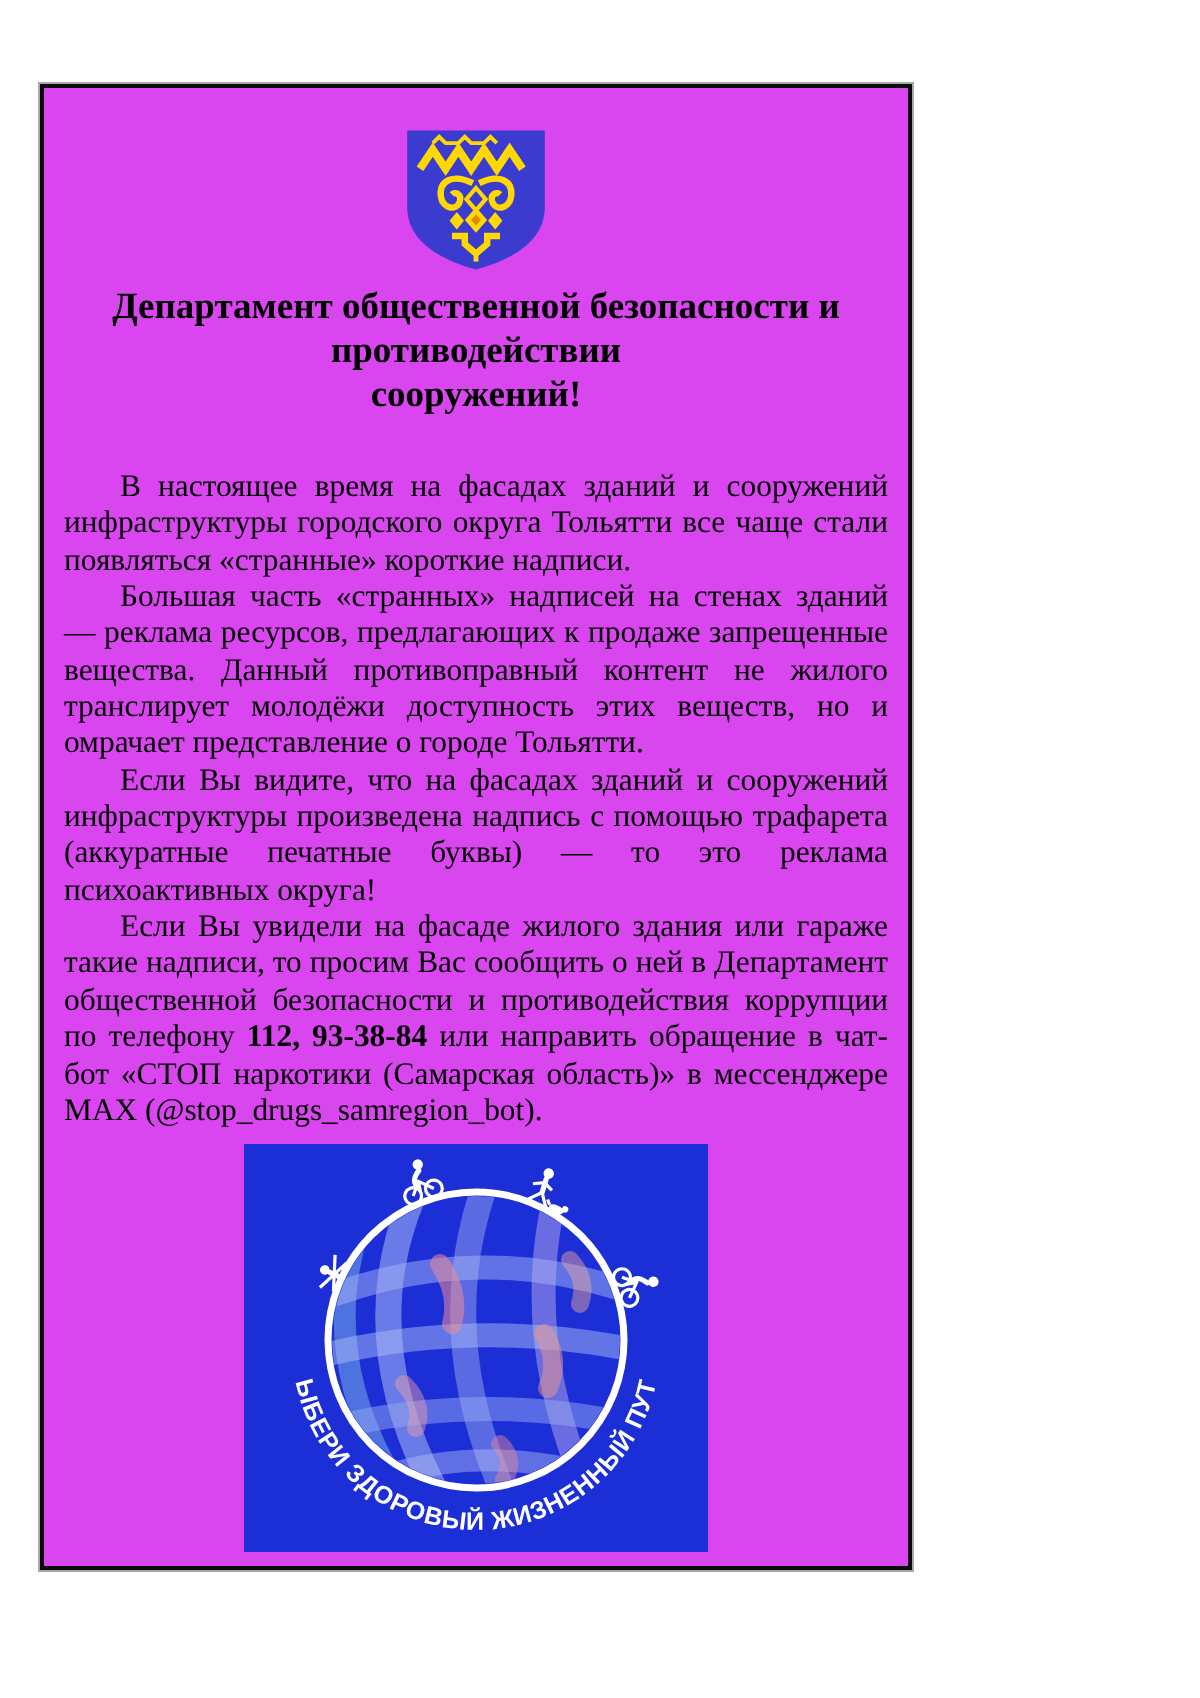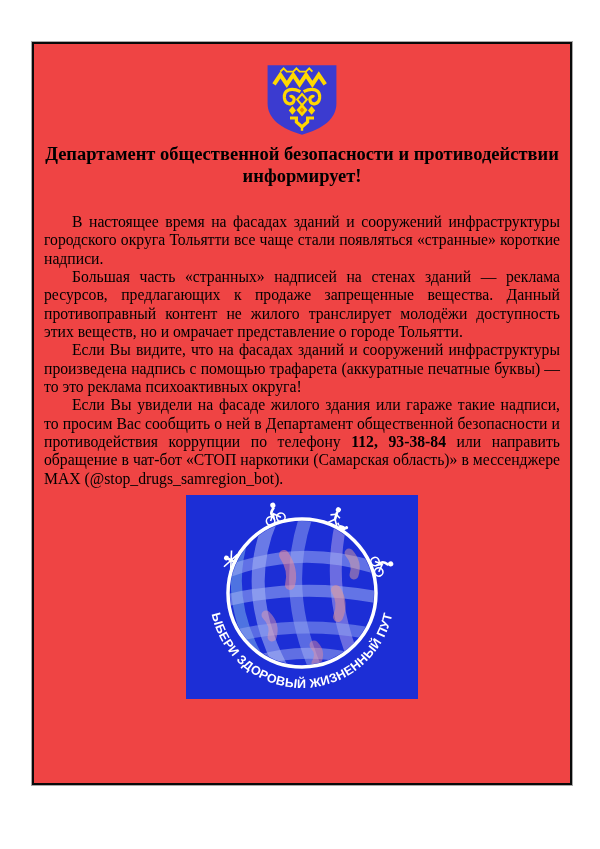--- a/index.html
+++ b/index.html
@@ -1,23 +1,23 @@
 <!DOCTYPE html>
 <html style="--emblem_blue: #3b3bd0; --emblem_yellow: #ffd800; --emblem_orange: #e08a00; --logo_blue: #1c2ed6;"><head>
 <meta charset="utf-8">
 <style>
   html,body{margin:0;padding:0}
   body{
     width:600px;height:849px;background:#ffffff;position:relative;overflow:hidden;
     font-family:"Liberation Serif",serif;color:#000;
   }
   .frame{
-    position:absolute;left:32px;top:42px;width:540px;height:743px;
+    position:absolute;left:20px;top:42px;width:436px;height:743px;
     box-sizing:border-box;border:2px solid #0a0a0a;box-shadow:0 0 0 1px #a8a8a8;
-    padding:0 10px;background:#ef4444;
+    padding:0 10px;background:#d946ef;
   }
   .emblem-wrap{text-align:center;margin-top:18px;height:76px;line-height:0}
   svg.emblem{width:80px;height:76px}
   .title{margin-top:5px;text-align:center;font-weight:bold;font-size:18.5px;line-height:22px}
   .bodytext{margin-top:26px;font-size:15.7px;line-height:18.35px;text-align:justify}
   .bodytext p{margin:0;text-indent:28px}
   .phone{white-space:nowrap}
   .logo-wrap{text-align:center;margin-top:7px;line-height:0}
   svg.logo{width:232px;height:204px}
   .logo-bg{fill:var(--logo_blue)}
@@ -50,21 +50,21 @@
         <path class="eo" d="M50,56.5 l3,3.5 -3,3.5 -3,-3.5 Z"></path>
         <path class="ey" d="M38,55 l4.5,5.5 -4.5,5.5 -4.5,-5.5 Z"></path>
         <path class="ey" d="M62,55 l4.5,5.5 -4.5,5.5 -4.5,-5.5 Z"></path>
         <path class="eys" stroke-width="4" d="M35,70 L43,70 L43,75 L50,81 L57,75 L57,70 L65,70"></path>
         <path class="eys" stroke-width="3" d="M50,81 L50,86"></path>
       </svg>
     </div>
 
     <div class="title">
       <div>Департамент общественной безопасности и противодействии</div>
-      <div>информирует!</div>
+      <div>сооружений!</div>
     </div>
 
     <div class="bodytext">
       <p>В настоящее время на фасадах зданий и сооружений инфраструктуры городского округа Тольятти все чаще стали появляться «странные» короткие надписи.</p>
       <p>Большая часть «странных» надписей на стенах зданий — реклама ресурсов, предлагающих к продаже запрещенные вещества. Данный противоправный контент не жилого транслирует молодёжи доступность этих веществ, но и омрачает представление о городе Тольятти.</p>
       <p>Если Вы видите, что на фасадах зданий и сооружений инфраструктуры произведена надпись с помощью трафарета (аккуратные печатные буквы) — то это реклама психоактивных округа!</p>
       <p><span>Если Вы увидели на фасаде жилого здания или гараже такие надписи, то просим Вас сообщить о ней в Департамент общественной безопасности и противодействия коррупции по телефону </span><b class="phone">112, 93-38-84</b><span> или направить обращение в чат-бот «СТОП наркотики (Самарская область)» в мессенджере MAX (@stop_drugs_samregion_bot).</span></p>
     </div>
 
     <div class="logo-wrap">

